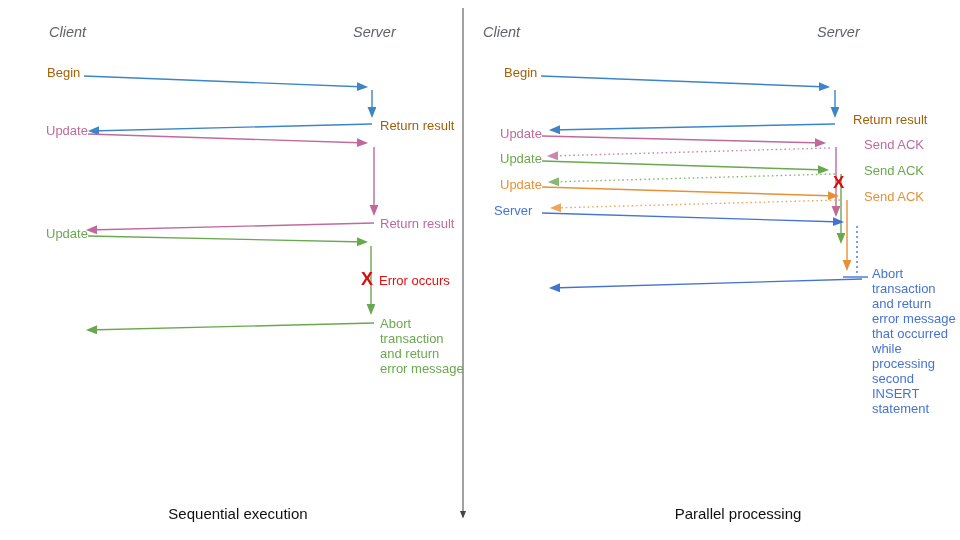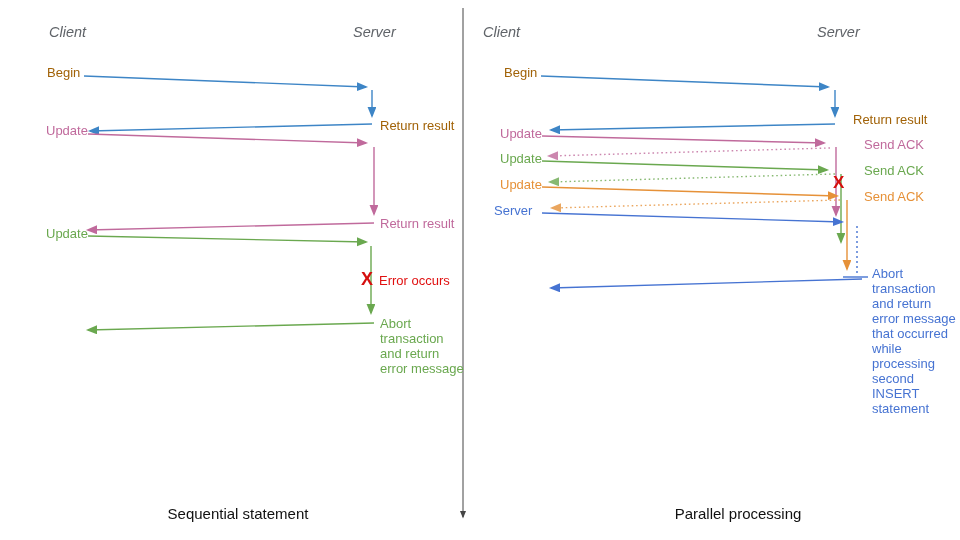--- a/index.html
+++ b/index.html
@@ -134,17 +134,17 @@
 transaction
 and return
 error message
 that occurred
 while
 processing
 second
 INSERT
 statement</div>
 
-  <div class="caption" style="left:238px;top:505px;">Sequential statement</div>
+  <div class="caption" style="left:238px;top:505px;">Sequential execution</div>
   <div class="caption" style="left:738px;top:505px;">Parallel processing</div>
   <div class="time" style="left:447px;top:524px;">Time</div>
 
 </div>
 
 </body></html>

